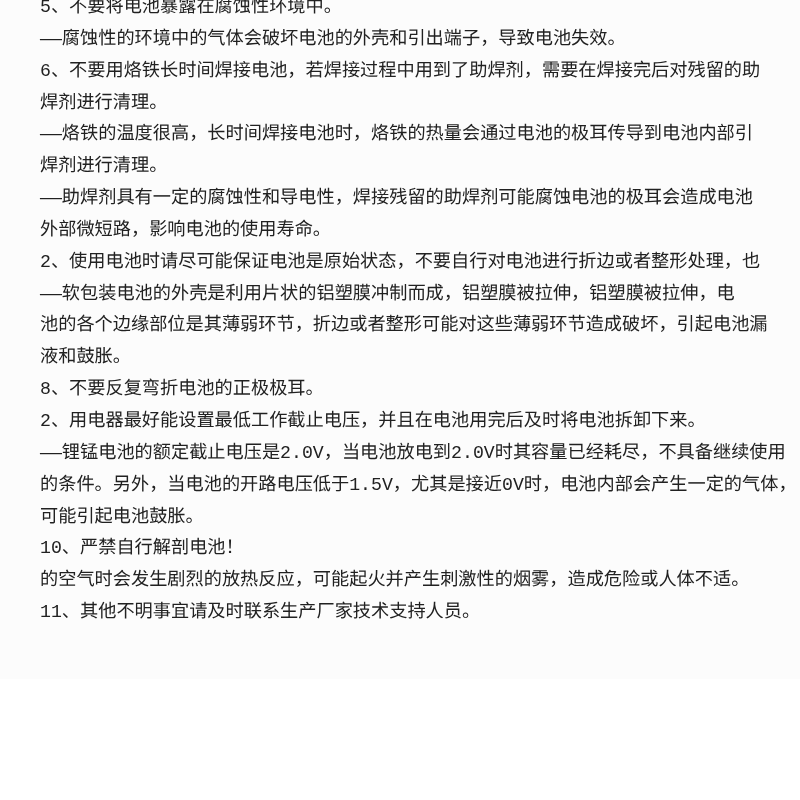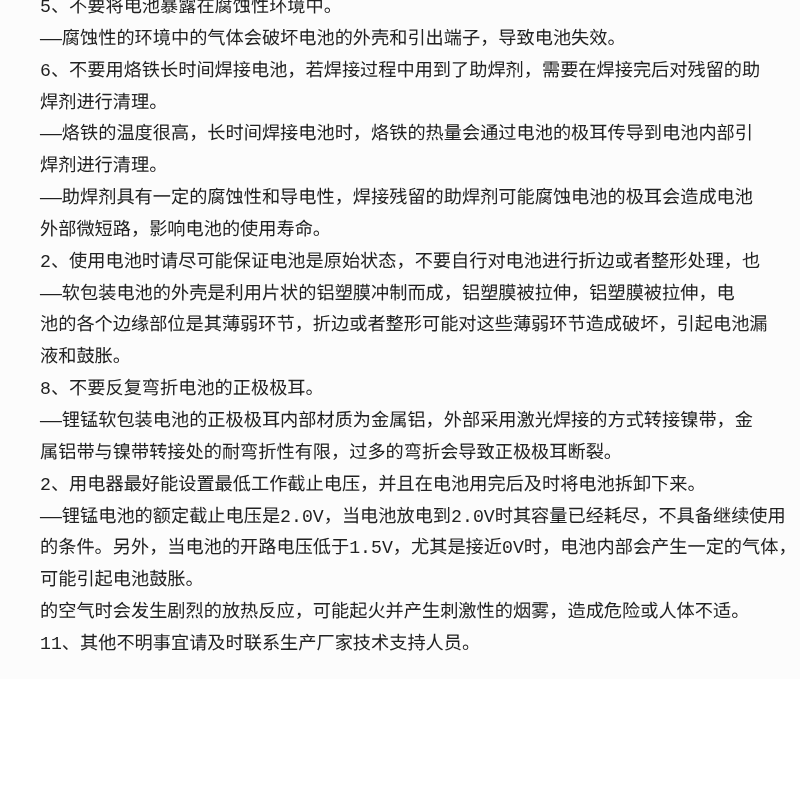--- a/index.html
+++ b/index.html
@@ -73,35 +73,34 @@
     <div class="para">
       <div class="line">——软包装电池的外壳是利用片状的铝塑膜冲制而成，铝塑膜被拉伸，铝塑膜被拉伸，电</div>
       <div class="line">池的各个边缘部位是其薄弱环节，折边或者整形可能对这些薄弱环节造成破坏，引起电池漏</div>
       <div class="line">液和鼓胀。</div>
     </div>
 
     <div class="para">
       <div class="line">8、不要反复弯折电池的正极极耳。</div>
     </div>
 
-    <div class="para">
-      <div class="line">——锂锰软包装电池的正极极耳内部材质为金属铝，外部采用激光焊接的方式转接镍带，金</div>
-      <div class="line">属铝带与镍带转接处的耐弯折性有限，过多的弯折会导致正极极耳断裂。</div>
-    </div>
 
     <div class="para">
       <div class="line">2、用电器最好能设置最低工作截止电压，并且在电池用完后及时将电池拆卸下来。</div>
     </div>
 
     <div class="para">
       <div class="line">——锂锰电池的额定截止电压是2.0V，当电池放电到2.0V时其容量已经耗尽，不具备继续使用</div>
       <div class="line">的条件。另外，当电池的开路电压低于1.5V，尤其是接近0V时，电池内部会产生一定的气体，</div>
       <div class="line">可能引起电池鼓胀。</div>
     </div>
 
+    <div class="para">
+      <div class="line">10、严禁自行解剖电池！</div>
+    </div>
 
     <div class="para">
       <div class="line">的空气时会发生剧烈的放热反应，可能起火并产生刺激性的烟雾，造成危险或人体不适。</div>
     </div>
 
     <div class="para">
       <div class="line">11、其他不明事宜请及时联系生产厂家技术支持人员。</div>
     </div>
 
   </div>

